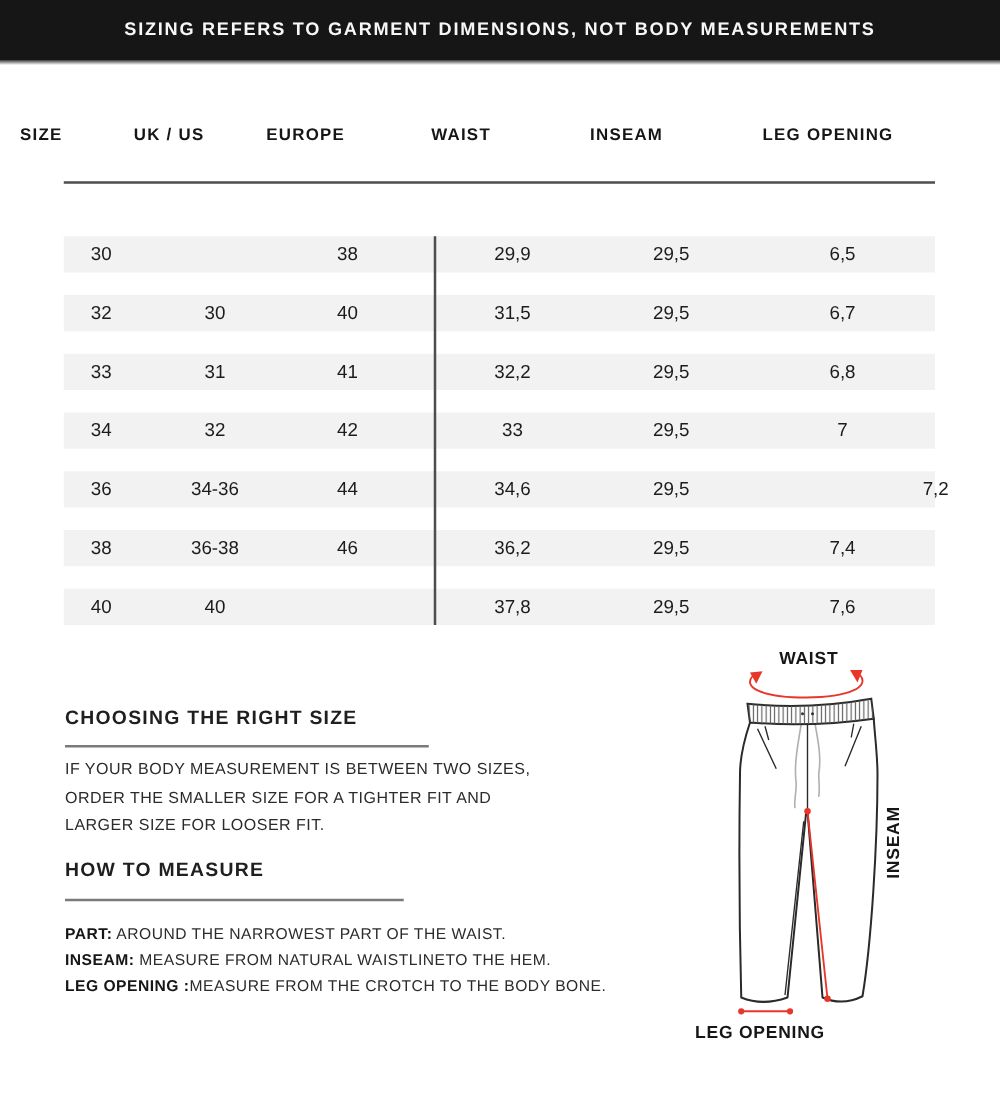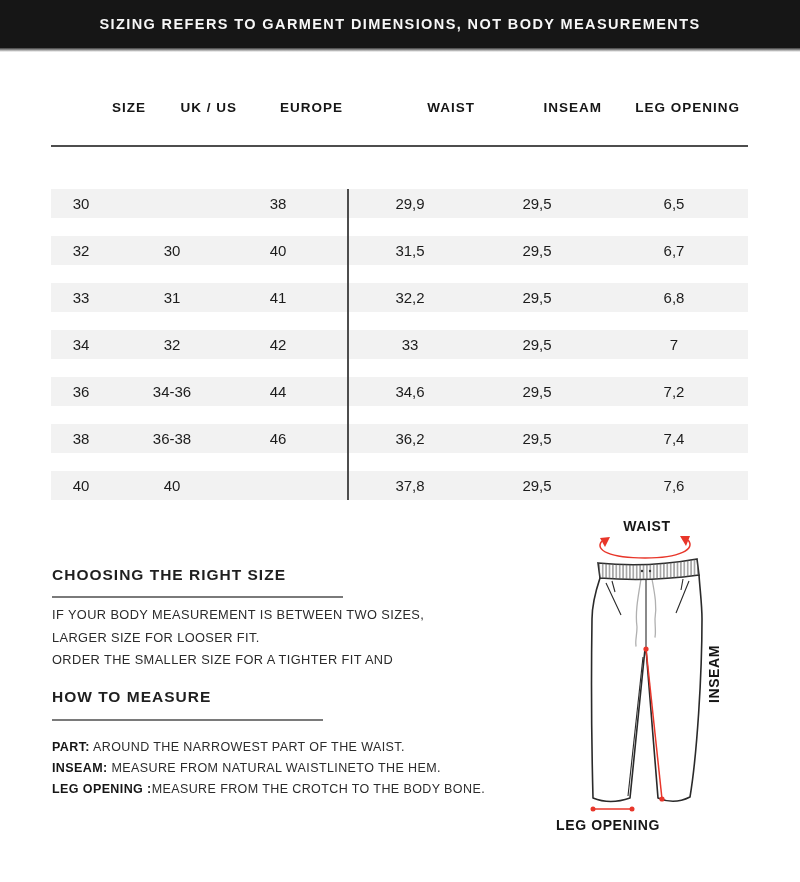--- a/index.html
+++ b/index.html
@@ -17,21 +17,21 @@
 
   
   .banner{position:absolute;left:0;top:0;width:800px;height:48px;background:var(--banner-bg);
           display:flex;align-items:center;justify-content:center;}
   .banner:after{content:"";position:absolute;left:0;top:48px;width:800px;height:4px;
           background:linear-gradient(#3c3c3c,#ffffff);}
   .banner span{color:var(--banner-fg);font-weight:bold;font-size:14.5px;letter-spacing:1.4px;white-space:nowrap;}
 
   
   .thead{position:absolute;left:0;top:0;width:800px;height:130px;}
-  .hcell{position:absolute;top:100px;width:130px;text-align:right;font-weight:bold;
+  .hcell{position:absolute;top:100px;width:130px;text-align:left;font-weight:bold;
          font-size:13.5px;letter-spacing:1px;white-space:nowrap;color:#161616;}
   .hrule{position:absolute;left:51px;top:145px;width:697px;height:2px;background:var(--rule);}
   #tbody{position:absolute;left:51px;top:0;width:697px;height:520px;}
   .trow{position:absolute;left:0;width:697px;height:29px;background:var(--row-bg);}
   .tcell{position:absolute;top:0;width:120px;height:29px;line-height:29px;text-align:center;
          font-size:15px;color:#1c1c1c;white-space:nowrap;}
   .vdivider{position:absolute;left:347px;top:189px;width:1.5px;height:311px;background:var(--rule);}
 
   
   .sec-title{position:absolute;left:52px;font-weight:bold;font-size:15.5px;letter-spacing:1px;color:#1f1f1f;white-space:nowrap;}
@@ -107,21 +107,21 @@
         <span class="tcell" style="left: 299px;">33</span>
         <span class="tcell" style="left: 426px;">29,5</span>
         <span class="tcell" style="left: 563px;">7</span>
       </div>
       <div class="trow" style="top: 377px;">
         <span class="tcell" style="left: -30px;">36</span>
         <span class="tcell" style="left: 61px;">34-36</span>
         <span class="tcell" style="left: 167px;">44</span>
         <span class="tcell" style="left: 299px;">34,6</span>
         <span class="tcell" style="left: 426px;">29,5</span>
-        <span class="tcell" style="left: 563px;">7,2</span>
+        <span class="tcell" style="left: 588px; text-align: right;">7,2</span>
       </div>
       <div class="trow" style="top: 424px;">
         <span class="tcell" style="left: -30px;">38</span>
         <span class="tcell" style="left: 61px;">36-38</span>
         <span class="tcell" style="left: 167px;">46</span>
         <span class="tcell" style="left: 299px;">36,2</span>
         <span class="tcell" style="left: 426px;">29,5</span>
         <span class="tcell" style="left: 563px;">7,4</span>
       </div>
       <div class="trow" style="top: 471px;">
@@ -131,22 +131,22 @@
         <span class="tcell" style="left: 426px;">29,5</span>
         <span class="tcell" style="left: 563px;">7,6</span>
       </div>
     </div>
   <div class="vdivider"></div>
 
   <h2 class="sec-title" style="top:566px">CHOOSING THE RIGHT SIZE</h2>
   <div class="underline" style="top:596px;width:291px"></div>
   <div class="bodytext" style="top:604px">
     <div>IF YOUR BODY MEASUREMENT IS BETWEEN TWO SIZES,</div>
+    <div>ORDER THE SMALLER SIZE FOR A TIGHTER FIT AND</div>
     <div>LARGER SIZE FOR LOOSER FIT.</div>
-    <div>ORDER THE SMALLER SIZE FOR A TIGHTER FIT AND</div>
   </div>
 
   <h2 class="sec-title" style="top:688px">HOW TO MEASURE</h2>
   <div class="underline" style="top:719px;width:271px"></div>
   <div class="measure" style="top:737px">
     <div><b>PART:</b><span> AROUND THE NARROWEST PART OF THE WAIST.</span></div>
     <div><b>INSEAM:</b><span> MEASURE FROM NATURAL WAISTLINETO THE HEM.</span></div>
     <div><b>LEG OPENING :</b><span>MEASURE FROM THE CROTCH TO THE BODY BONE.</span></div>
   </div>
 

